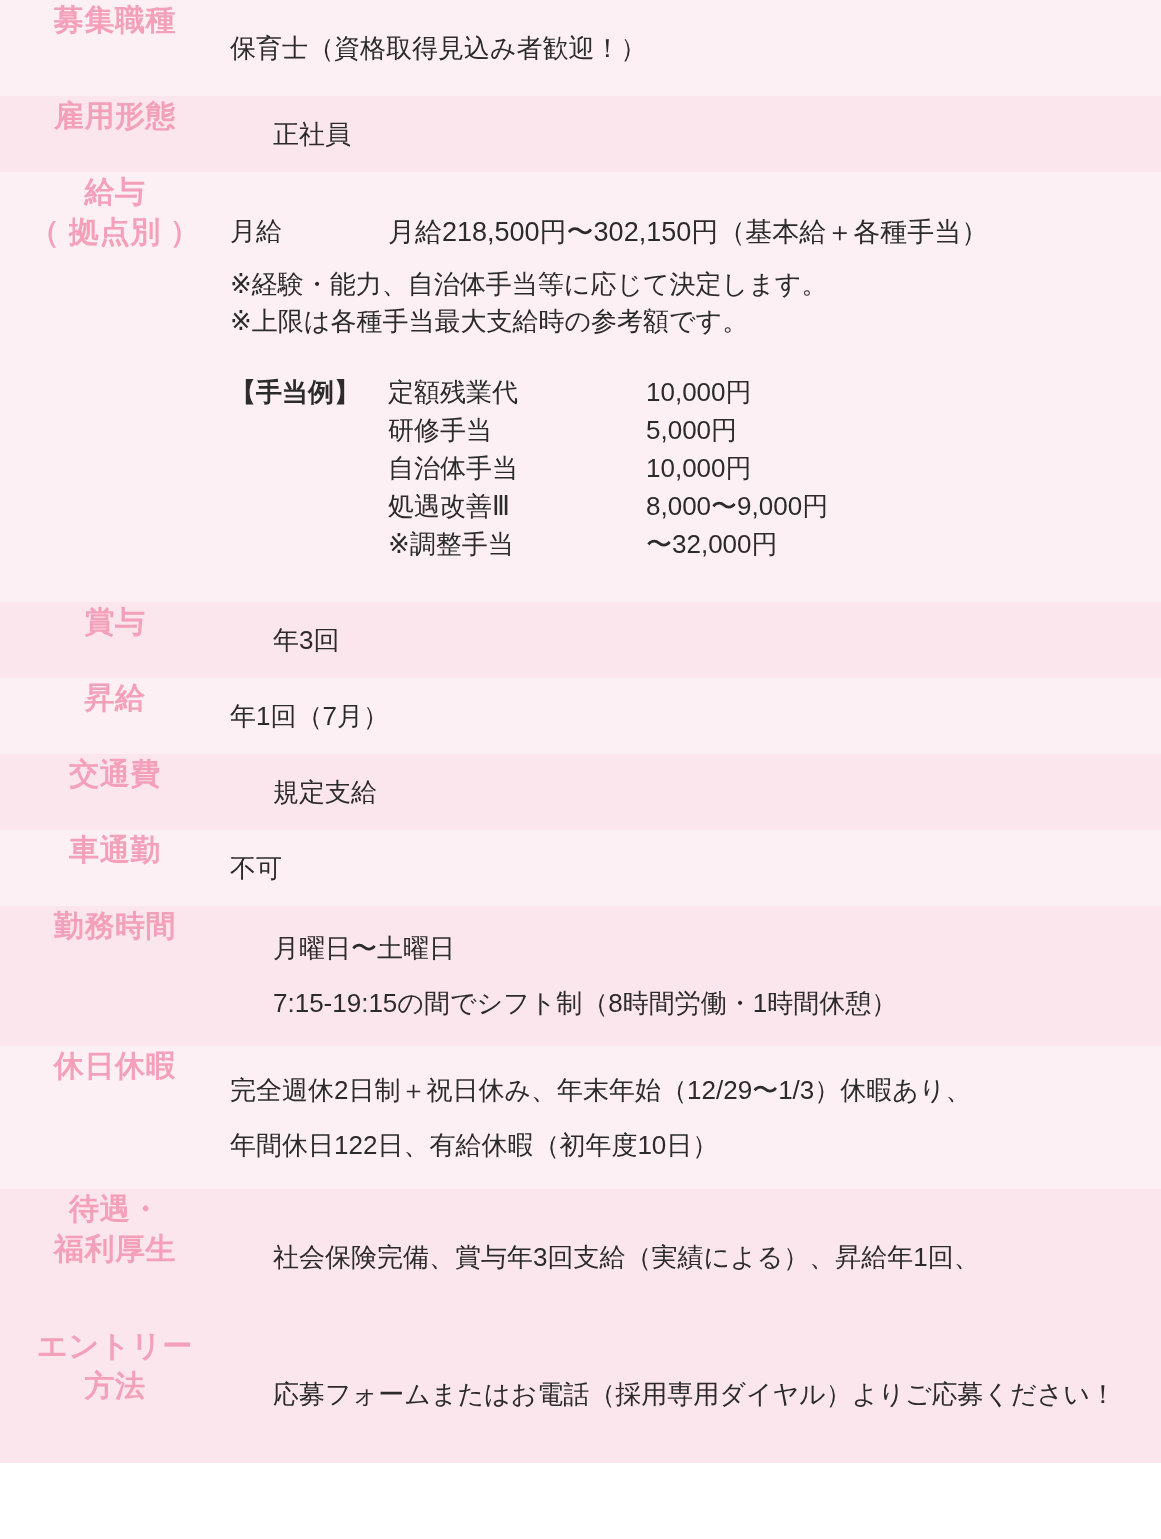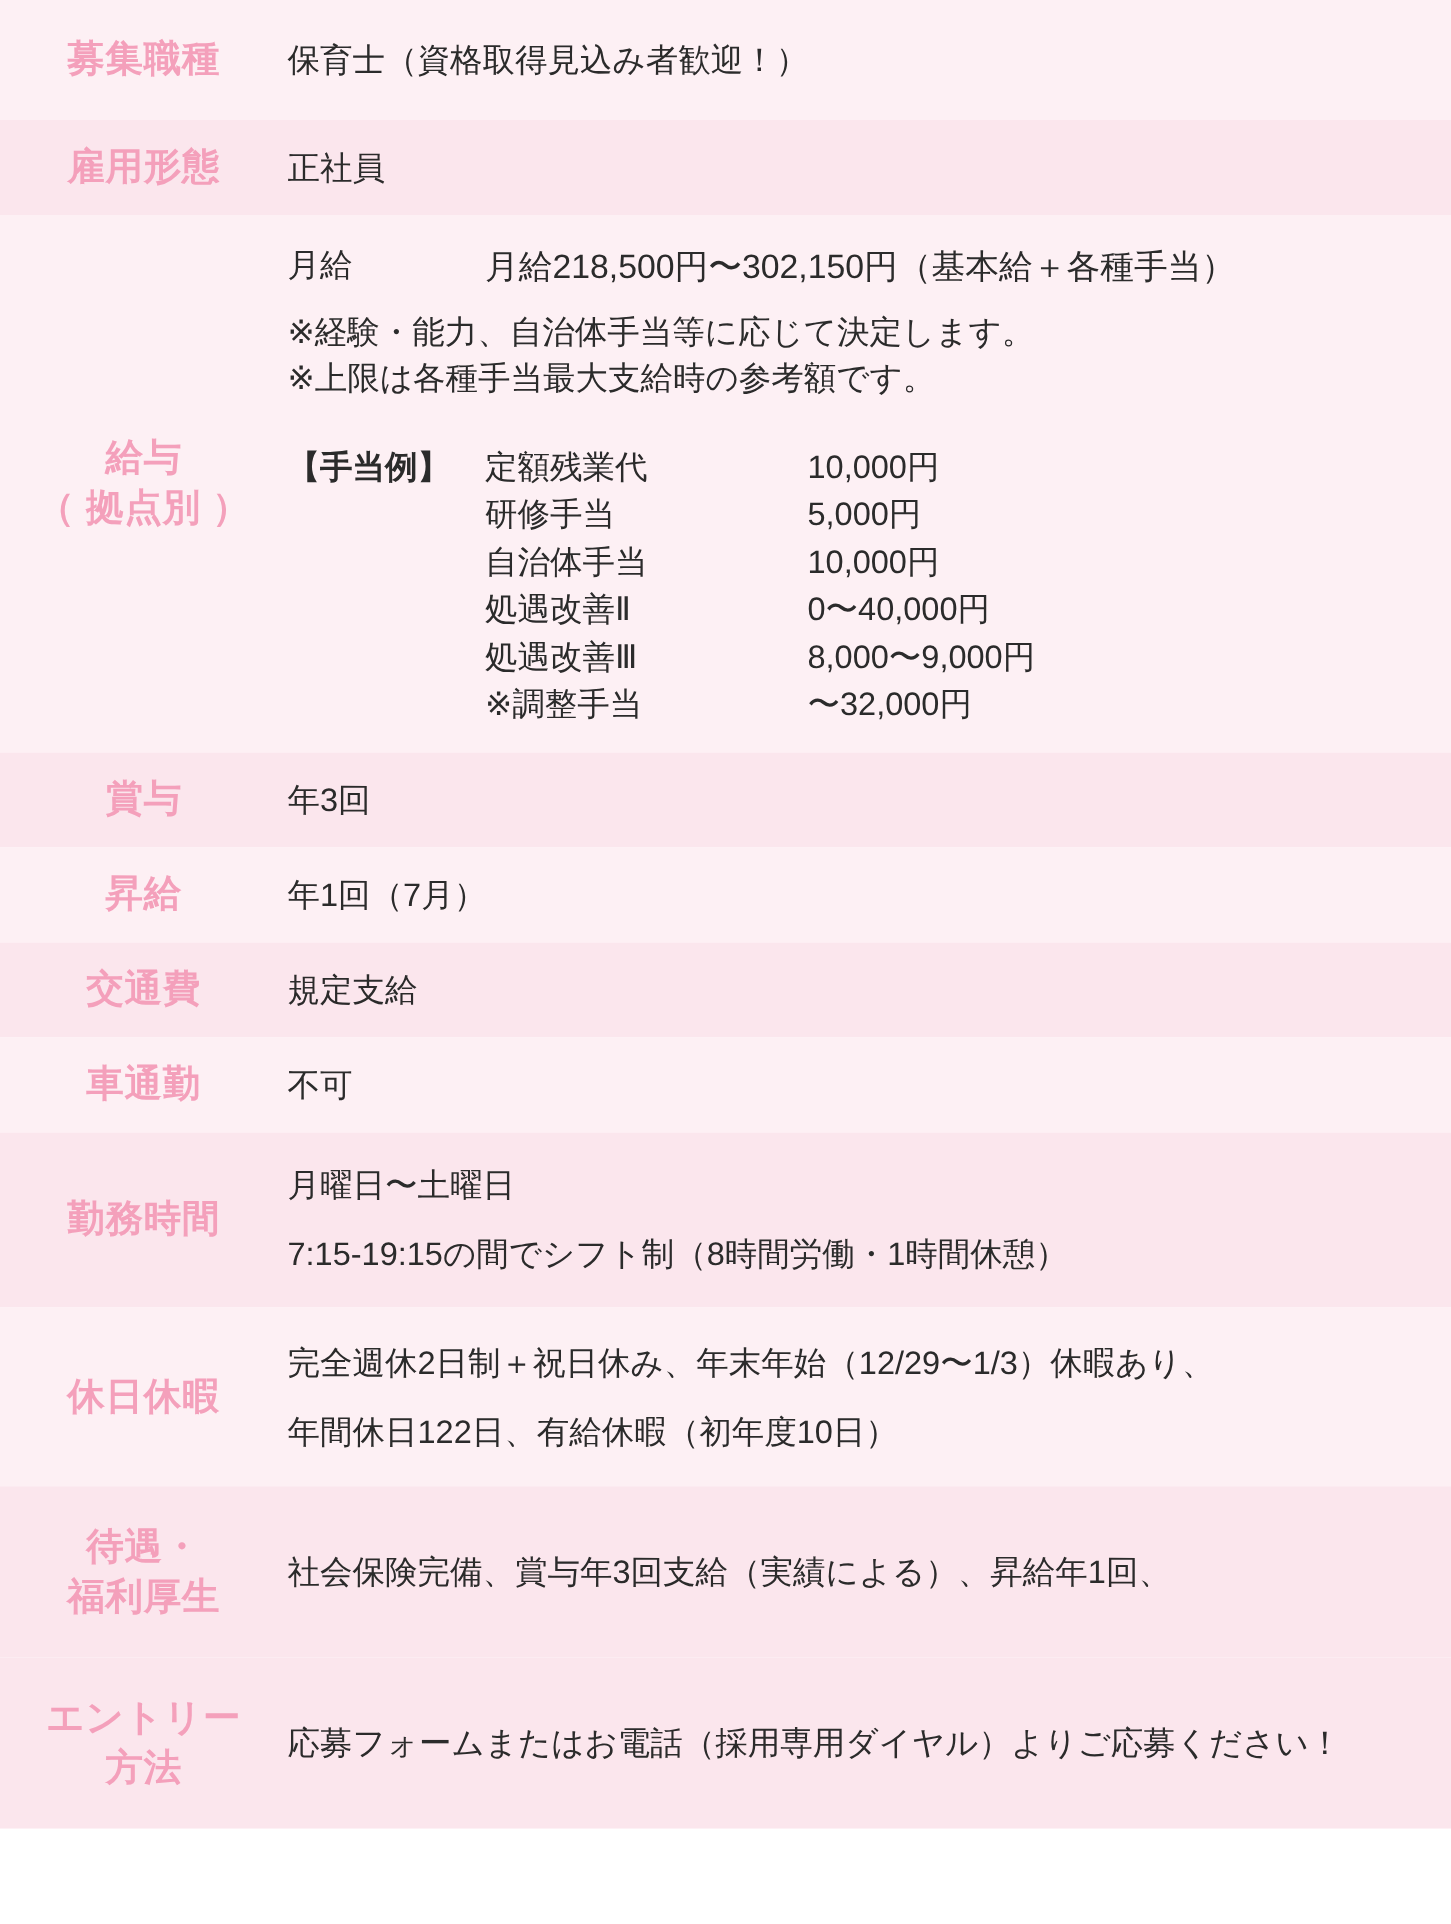--- a/index.html
+++ b/index.html
@@ -16,35 +16,35 @@
     width: 1161px;
     box-sizing: border-box;
   }
   .row {
     display: flex;
     align-items: stretch;
     width: 100%;
     box-sizing: border-box;
   }
   .row.shade-a { background: #fdf0f4; }
-  .row.shade-b { background: #fbe6ed; }
+  .row.shade-b { background: #fbe6ed; gap: 43px; }
 
   .label {
     width: 230px;
     min-width: 230px;
     box-sizing: border-box;
     color: #f4a0bb;
     font-size: 30px;
     font-weight: bold;
     line-height: 1.32;
     letter-spacing: 0.02em;
     text-align: center;
     display: flex;
     flex-direction: column;
-    justify-content: center;
+    justify-content: flex-start;
     align-items: center;
     padding: 0 6px;
   }
   .label .lbl-line { display: block; white-space: nowrap; }
 
   .value {
     flex: 1;
     box-sizing: border-box;
     font-size: 26px;
     line-height: 1.5;
@@ -174,24 +174,20 @@
               </tr>
               <tr>
                 <td class="allow-name">研修手当</td>
                 <td class="allow-amt">5,000円</td>
               </tr>
               <tr>
                 <td class="allow-name">自治体手当</td>
                 <td class="allow-amt">10,000円</td>
               </tr>
               <tr>
-                <td class="allow-name">処遇改善Ⅱ</td>
-                <td class="allow-amt">0〜40,000円</td>
-              </tr>
-              <tr>
                 <td class="allow-name">処遇改善Ⅲ</td>
                 <td class="allow-amt"> 8,000〜9,000円</td>
               </tr>
               <tr>
                 <td class="allow-name">※調整手当</td>
                 <td class="allow-amt">〜32,000円</td>
               </tr>
             </tbody>
           </table>
         </div>

